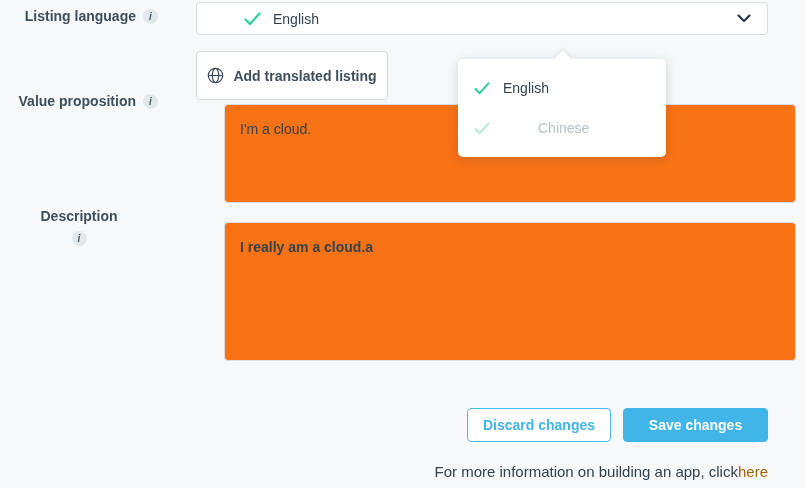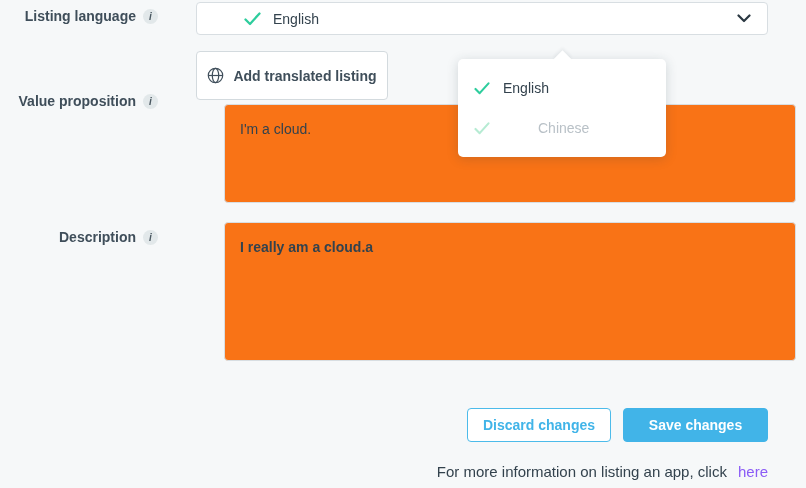--- a/index.html
+++ b/index.html
@@ -93,21 +93,21 @@
   .btn-save {
     left:623px; width:145px;
     background:#41b4e8; border:1px solid #41b4e8; color:#fff;
   }
 
   
   .footer {
     position:absolute; top:463px; right:38px;
     font-size:15px; color:#33424d; white-space:nowrap;
   }
-  .footer a { color:#8b5cf6; text-decoration:none; margin-left:11px; cursor:pointer; }
+  .footer a { color:#a16207; text-decoration:none; margin-left:0; cursor:pointer; }
 
   svg { display:block; }
 </style>
 </head>
 <body>
 
 <div class="stage">
 
   <div class="field-label" style="top:7px;">
     <span>Listing language</span>
@@ -157,26 +157,26 @@
       <span>Chinese</span>
     </div>
   </div>
 
   <div class="field-label" style="top:92px;">
     <span>Value proposition</span>
     <span class="info-badge">i</span>
   </div>
   <textarea id="value-prop-area" class="text-area" spellcheck="false" style="">I'm a cloud.</textarea>
 
-  <div class="field-label" style="top:228px;">
+  <div class="field-label" style="top:228px;flex-direction:column;">
     <span>Description</span>
     <span class="info-badge">i</span>
   </div>
   <textarea id="description-area" class="text-area" spellcheck="false" style="">I really am a cloud.a</textarea>
 
   <button class="btn btn-save">Save changes</button>
   <button class="btn btn-discard">Discard changes</button>
 
   <div class="footer">
-    <span>For more information on listing an app, click</span><a>here</a>
+    <span>For more information on building an app, click</span><a>here</a>
   </div>
 
 </div>
 
 </body></html>

